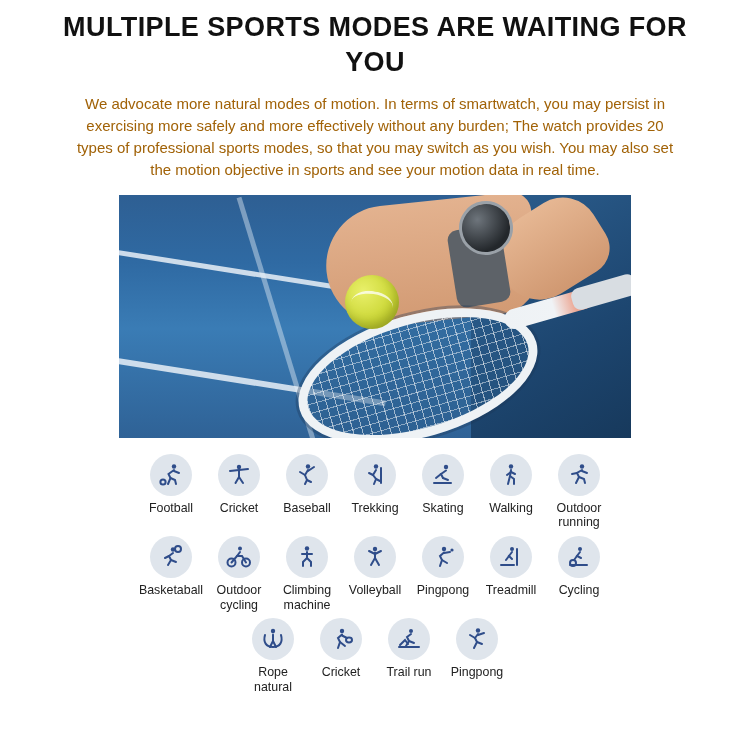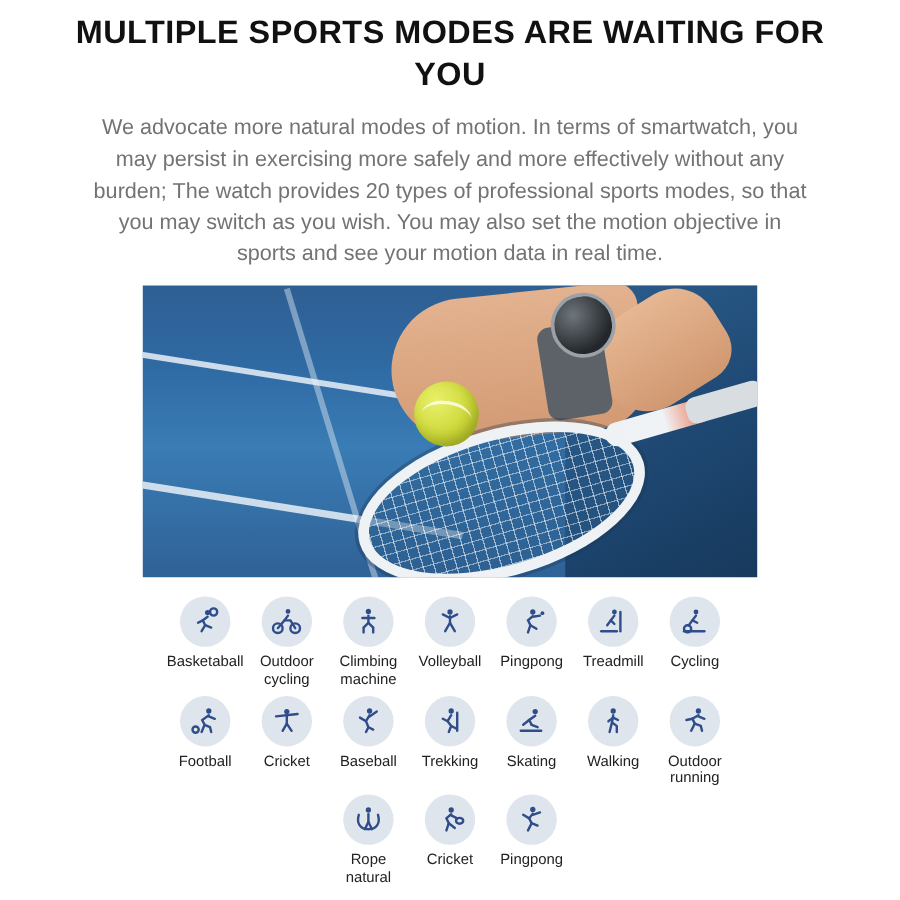--- a/index.html
+++ b/index.html
@@ -30,23 +30,23 @@
     font-weight: bold;
     letter-spacing: 0.4px;
     color: #111111;
     font-family: "Liberation Sans", sans-serif;
   }
 
   
   .body-copy {
     margin: 14px 72px 0 72px;
     text-align: center;
-    font-size: 18px;
+    font-size: 15px;
     line-height: 1.46;
-    color: #737373;
+    color: #a16207;
   }
 
   
   .hero {
     position: relative;
     margin: 14px auto 0 auto;
     width: 512px;
     height: 243px;
     overflow: hidden;
     background: #2f6ea8;
@@ -221,20 +221,112 @@
     <div class="racket-grip"></div>
     <div class="ball"></div>
   </div>
 
   <div class="icon-section">
 
     <div class="icon-row">
       <div class="icon-cell">
         <div class="icon-bubble">
           <svg width="26" height="26" viewBox="0 0 26 26" fill="none" stroke="#2f4d8a" stroke-width="2" stroke-linecap="round">
+            <circle cx="16" cy="4.5" r="2.2" fill="#2f4d8a" stroke="none"></circle>
+            <path d="M16 8 L10.5 12 L12.5 16 L10 22"></path>
+            <path d="M12.5 16 L17 18 L18 22"></path>
+            <path d="M16 9 L21 11"></path>
+            <circle cx="5" cy="20" r="2.6" fill="none"></circle>
+          </svg>
+        </div>
+        <div class="icon-label">Football</div>
+      </div>
+
+      <div class="icon-cell">
+        <div class="icon-bubble">
+          <svg width="26" height="26" viewBox="0 0 26 26" fill="none" stroke="#2f4d8a" stroke-width="2" stroke-linecap="round">
+            <circle cx="13" cy="5" r="2.2" fill="#2f4d8a" stroke="none"></circle>
+            <path d="M13 8.5 L13 15 L9.5 21"></path>
+            <path d="M13 15 L17 21"></path>
+            <path d="M4 9 L22 7"></path>
+          </svg>
+        </div>
+        <div class="icon-label">Cricket</div>
+      </div>
+
+      <div class="icon-cell">
+        <div class="icon-bubble">
+          <svg width="26" height="26" viewBox="0 0 26 26" fill="none" stroke="#2f4d8a" stroke-width="2" stroke-linecap="round">
+            <circle cx="14" cy="4.5" r="2.2" fill="#2f4d8a" stroke="none"></circle>
+            <path d="M14 8 L11 13 L13 18 L11 22"></path>
+            <path d="M13 18 L17 20"></path>
+            <path d="M11 13 L6 10"></path>
+            <path d="M14 9 L20 5"></path>
+          </svg>
+        </div>
+        <div class="icon-label">Baseball</div>
+      </div>
+
+      <div class="icon-cell">
+        <div class="icon-bubble">
+          <svg width="26" height="26" viewBox="0 0 26 26" fill="none" stroke="#2f4d8a" stroke-width="2" stroke-linecap="round">
+            <circle cx="14" cy="4.5" r="2.2" fill="#2f4d8a" stroke="none"></circle>
+            <path d="M14 8 L11 13 L14 17 L12 22"></path>
+            <path d="M14 17 L18 19"></path>
+            <path d="M11 13 L7 11"></path>
+            <path d="M19 6 L19 21"></path>
+          </svg>
+        </div>
+        <div class="icon-label">Trekking</div>
+      </div>
+
+      <div class="icon-cell">
+        <div class="icon-bubble">
+          <svg width="26" height="26" viewBox="0 0 26 26" fill="none" stroke="#2f4d8a" stroke-width="2" stroke-linecap="round">
+            <circle cx="16" cy="5" r="2.2" fill="#2f4d8a" stroke="none"></circle>
+            <path d="M16 8.5 L11 12 L13 16"></path>
+            <path d="M11 12 L6 16"></path>
+            <path d="M13 16 L18 18"></path>
+            <path d="M4 21 L21 21"></path>
+          </svg>
+        </div>
+        <div class="icon-label">Skating</div>
+      </div>
+
+      <div class="icon-cell">
+        <div class="icon-bubble">
+          <svg width="26" height="26" viewBox="0 0 26 26" fill="none" stroke="#2f4d8a" stroke-width="2" stroke-linecap="round">
+            <circle cx="13" cy="4.5" r="2.2" fill="#2f4d8a" stroke="none"></circle>
+            <path d="M13 8 L12 14 L10 22"></path>
+            <path d="M12 14 L16 17 L16 22"></path>
+            <path d="M13 10 L9 13"></path>
+            <path d="M13 10 L17 12"></path>
+          </svg>
+        </div>
+        <div class="icon-label">Walking</div>
+      </div>
+
+      <div class="icon-cell">
+        <div class="icon-bubble">
+          <svg width="26" height="26" viewBox="0 0 26 26" fill="none" stroke="#2f4d8a" stroke-width="2" stroke-linecap="round">
+            <circle cx="16" cy="4.5" r="2.2" fill="#2f4d8a" stroke="none"></circle>
+            <path d="M16 8 L11 11 L13 15 L10 21"></path>
+            <path d="M13 15 L18 17 L19 21"></path>
+            <path d="M11 11 L6 12"></path>
+            <path d="M16 9 L21 11"></path>
+          </svg>
+        </div>
+        <div class="icon-label">Outdoor running</div>
+      </div>
+    </div>
+
+    <div class="icon-row">
+      <div class="icon-cell">
+        <div class="icon-bubble">
+          <svg width="26" height="26" viewBox="0 0 26 26" fill="none" stroke="#2f4d8a" stroke-width="2" stroke-linecap="round">
             <circle cx="15" cy="5.5" r="2.2" fill="#2f4d8a" stroke="none"></circle>
             <path d="M15 9 L11 12 L13 16 L10 21"></path>
             <path d="M13 16 L18 18"></path>
             <path d="M11 12 L7 14"></path>
             <circle cx="20" cy="5" r="3" fill="none"></circle>
           </svg>
         </div>
         <div class="icon-label">Basketaball</div>
       </div>
 
@@ -314,112 +406,20 @@
           </svg>
         </div>
         <div class="icon-label">Cycling</div>
       </div>
     </div>
 
     <div class="icon-row">
       <div class="icon-cell">
         <div class="icon-bubble">
           <svg width="26" height="26" viewBox="0 0 26 26" fill="none" stroke="#2f4d8a" stroke-width="2" stroke-linecap="round">
-            <circle cx="16" cy="4.5" r="2.2" fill="#2f4d8a" stroke="none"></circle>
-            <path d="M16 8 L10.5 12 L12.5 16 L10 22"></path>
-            <path d="M12.5 16 L17 18 L18 22"></path>
-            <path d="M16 9 L21 11"></path>
-            <circle cx="5" cy="20" r="2.6" fill="none"></circle>
-          </svg>
-        </div>
-        <div class="icon-label">Football</div>
-      </div>
-
-      <div class="icon-cell">
-        <div class="icon-bubble">
-          <svg width="26" height="26" viewBox="0 0 26 26" fill="none" stroke="#2f4d8a" stroke-width="2" stroke-linecap="round">
-            <circle cx="13" cy="5" r="2.2" fill="#2f4d8a" stroke="none"></circle>
-            <path d="M13 8.5 L13 15 L9.5 21"></path>
-            <path d="M13 15 L17 21"></path>
-            <path d="M4 9 L22 7"></path>
-          </svg>
-        </div>
-        <div class="icon-label">Cricket</div>
-      </div>
-
-      <div class="icon-cell">
-        <div class="icon-bubble">
-          <svg width="26" height="26" viewBox="0 0 26 26" fill="none" stroke="#2f4d8a" stroke-width="2" stroke-linecap="round">
-            <circle cx="14" cy="4.5" r="2.2" fill="#2f4d8a" stroke="none"></circle>
-            <path d="M14 8 L11 13 L13 18 L11 22"></path>
-            <path d="M13 18 L17 20"></path>
-            <path d="M11 13 L6 10"></path>
-            <path d="M14 9 L20 5"></path>
-          </svg>
-        </div>
-        <div class="icon-label">Baseball</div>
-      </div>
-
-      <div class="icon-cell">
-        <div class="icon-bubble">
-          <svg width="26" height="26" viewBox="0 0 26 26" fill="none" stroke="#2f4d8a" stroke-width="2" stroke-linecap="round">
-            <circle cx="14" cy="4.5" r="2.2" fill="#2f4d8a" stroke="none"></circle>
-            <path d="M14 8 L11 13 L14 17 L12 22"></path>
-            <path d="M14 17 L18 19"></path>
-            <path d="M11 13 L7 11"></path>
-            <path d="M19 6 L19 21"></path>
-          </svg>
-        </div>
-        <div class="icon-label">Trekking</div>
-      </div>
-
-      <div class="icon-cell">
-        <div class="icon-bubble">
-          <svg width="26" height="26" viewBox="0 0 26 26" fill="none" stroke="#2f4d8a" stroke-width="2" stroke-linecap="round">
-            <circle cx="16" cy="5" r="2.2" fill="#2f4d8a" stroke="none"></circle>
-            <path d="M16 8.5 L11 12 L13 16"></path>
-            <path d="M11 12 L6 16"></path>
-            <path d="M13 16 L18 18"></path>
-            <path d="M4 21 L21 21"></path>
-          </svg>
-        </div>
-        <div class="icon-label">Skating</div>
-      </div>
-
-      <div class="icon-cell">
-        <div class="icon-bubble">
-          <svg width="26" height="26" viewBox="0 0 26 26" fill="none" stroke="#2f4d8a" stroke-width="2" stroke-linecap="round">
-            <circle cx="13" cy="4.5" r="2.2" fill="#2f4d8a" stroke="none"></circle>
-            <path d="M13 8 L12 14 L10 22"></path>
-            <path d="M12 14 L16 17 L16 22"></path>
-            <path d="M13 10 L9 13"></path>
-            <path d="M13 10 L17 12"></path>
-          </svg>
-        </div>
-        <div class="icon-label">Walking</div>
-      </div>
-
-      <div class="icon-cell">
-        <div class="icon-bubble">
-          <svg width="26" height="26" viewBox="0 0 26 26" fill="none" stroke="#2f4d8a" stroke-width="2" stroke-linecap="round">
-            <circle cx="16" cy="4.5" r="2.2" fill="#2f4d8a" stroke="none"></circle>
-            <path d="M16 8 L11 11 L13 15 L10 21"></path>
-            <path d="M13 15 L18 17 L19 21"></path>
-            <path d="M11 11 L6 12"></path>
-            <path d="M16 9 L21 11"></path>
-          </svg>
-        </div>
-        <div class="icon-label">Outdoor running</div>
-      </div>
-    </div>
-
-    <div class="icon-row">
-      <div class="icon-cell">
-        <div class="icon-bubble">
-          <svg width="26" height="26" viewBox="0 0 26 26" fill="none" stroke="#2f4d8a" stroke-width="2" stroke-linecap="round">
             <circle cx="13" cy="5" r="2.2" fill="#2f4d8a" stroke="none"></circle>
             <path d="M13 8.5 L13 15"></path>
             <path d="M13 15 L10 21"></path>
             <path d="M13 15 L16 21"></path>
             <path d="M5 9 C3 16 6 21 13 21 C20 21 23 16 21 9"></path>
           </svg>
         </div>
         <div class="icon-label">Rope natural</div>
       </div>
 
@@ -431,20 +431,32 @@
             <path d="M12 16 L17 20"></path>
             <path d="M14 9.5 L19 12"></path>
             <ellipse cx="21" cy="14" rx="3" ry="2.4" fill="none"></ellipse>
           </svg>
         </div>
         <div class="icon-label">Cricket</div>
       </div>
 
 
 
+      <div class="icon-cell">
+        <div class="icon-bubble">
+          <svg width="26" height="26" viewBox="0 0 26 26" fill="none" stroke="#2f4d8a" stroke-width="2" stroke-linecap="round">
+            <circle cx="15" cy="5" r="2" fill="#2f4d8a" stroke="none"></circle>
+            <path d="M15 8 L11 11 L13 15 L10 20"></path>
+            <path d="M13 15 L18 17"></path>
+            <path d="M3 21 L23 21"></path>
+            <path d="M4 19 L9 14 L12 18"></path>
+          </svg>
+        </div>
+        <div class="icon-label">Trail run</div>
+      </div>
 
       <div class="icon-cell">
         <div class="icon-bubble">
           <svg width="26" height="26" viewBox="0 0 26 26" fill="none" stroke="#2f4d8a" stroke-width="2" stroke-linecap="round">
             <circle cx="14" cy="4.5" r="2.2" fill="#2f4d8a" stroke="none"></circle>
             <path d="M14 8 L11 12 L13 16 L10 22"></path>
             <path d="M13 16 L18 18"></path>
             <path d="M11 12 L6 9"></path>
             <path d="M14 9 L20 7"></path>
           </svg>

